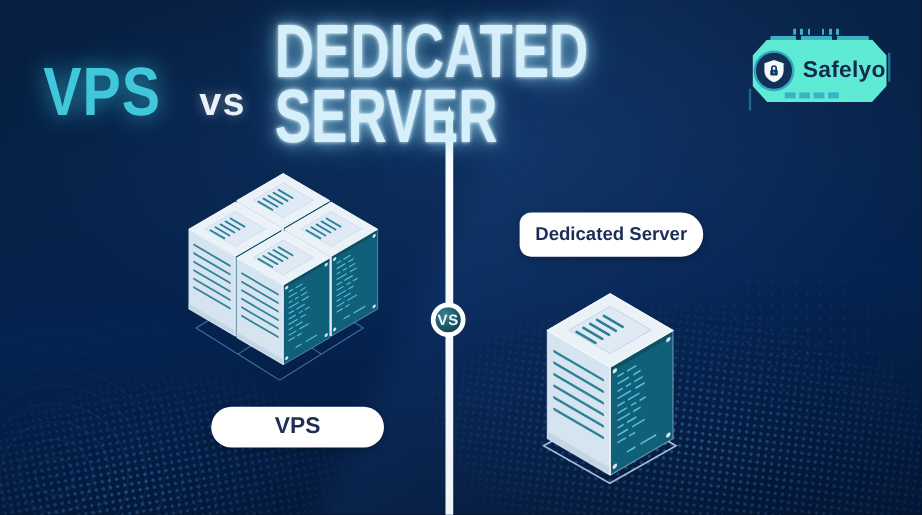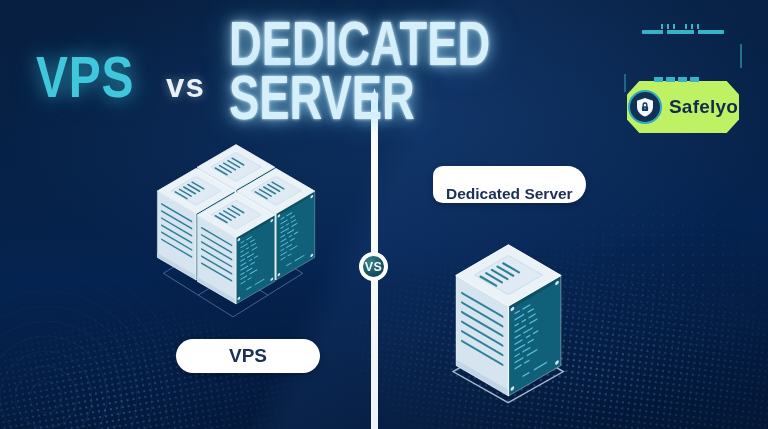--- a/index.html
+++ b/index.html
@@ -64,23 +64,23 @@
   
   .brand{position:absolute;left:627px;top:24px;width:112px;height:74px;z-index:9;cursor:pointer;}
   .brand-tick{position:absolute;top:0;height:5px;background:repeating-linear-gradient(90deg,#3ab2c6 0 2px, transparent 2px 6px);}
   .tick-a{left:34px;width:14px;}
   .tick-b{left:58px;width:18px;}
   .brand-topbar{
     position:absolute;top:6px;left:15px;right:15px;height:4px;border-radius:1px;
     background:linear-gradient(90deg,#3ab2c6 0 26%, transparent 26% 31%, #3ab2c6 31% 63%, transparent 63% 68%, #3ab2c6 68% 100%);
   }
   .plaque{
-    position:absolute;top:9px;left:0;right:0;height:52px;background:#bef264;
+    position:absolute;top:9px;left:0;right:0;height:52px;background:#5eead4;
     clip-path:polygon(11% 0, 89% 0, 100% 26%, 100% 74%, 89% 100%, 11% 100%, 0 74%, 0 26%);
-    display:flex;align-items:center;justify-content:center;gap:7px;margin-top:48px;
+    display:flex;align-items:center;justify-content:center;gap:7px;
   }
   .brand-mark{
     width:34px;height:34px;border-radius:50%;background:#123156;border:2.5px solid #2fa8c0;
     display:flex;align-items:center;justify-content:center;flex:none;
   }
   .brand-name{font-size:19px;font-weight:bold;color:#15294d;letter-spacing:.2px;}
   .brand-squares{position:absolute;top:53px;left:27px;display:flex;gap:3px;}
   .brand-squares span{width:9px;height:5px;background:#3ab2c6;display:block;}
   .brand-frame-r{position:absolute;right:-3px;top:20px;width:6px;height:24px;border-right:2px solid rgba(58,178,198,.55);}
   .brand-frame-l{position:absolute;left:-3px;bottom:6px;width:6px;height:18px;border-left:2px solid rgba(58,178,198,.45);}
@@ -96,21 +96,21 @@
     border:4.5px solid #ffffff;border-radius:50%;
     background:radial-gradient(circle at 35% 30%, #37838f, #124a5a 70%, #0c3a48);
     display:flex;align-items:center;justify-content:center;
   }
   .vs-badge span{font-size:12.5px;font-weight:bold;color:#f2f7fa;letter-spacing:.5px;}
   
   .pill{
     position:absolute;z-index:7;background:#ffffff;display:flex;align-items:center;justify-content:center;
     color:#1c2f56;font-weight:bold;box-shadow:0 2px 6px rgba(0,0,0,.25);
   }
-  .pill-right{left:433px;top:166px;height:37px;padding:0 13px;border-radius:10px 19px 19px 10px;font-size:15.5px;align-items:flex-end;}
+  .pill-right{left:433px;top:177px;height:37px;padding:0 13px;border-radius:10px 19px 19px 10px;font-size:15.5px;}
   .pill-left{left:176px;top:339px;width:144px;height:34px;border-radius:17px;font-size:19px;}
   
   .cluster{position:absolute;left:156px;top:144px;width:160px;z-index:4;overflow:visible;}
   .single{position:absolute;left:449px;top:244px;width:118px;z-index:4;overflow:visible;}
 </style>
 </head>
 <body>
 
 <div class="stage">
   <div class="bg"></div>

